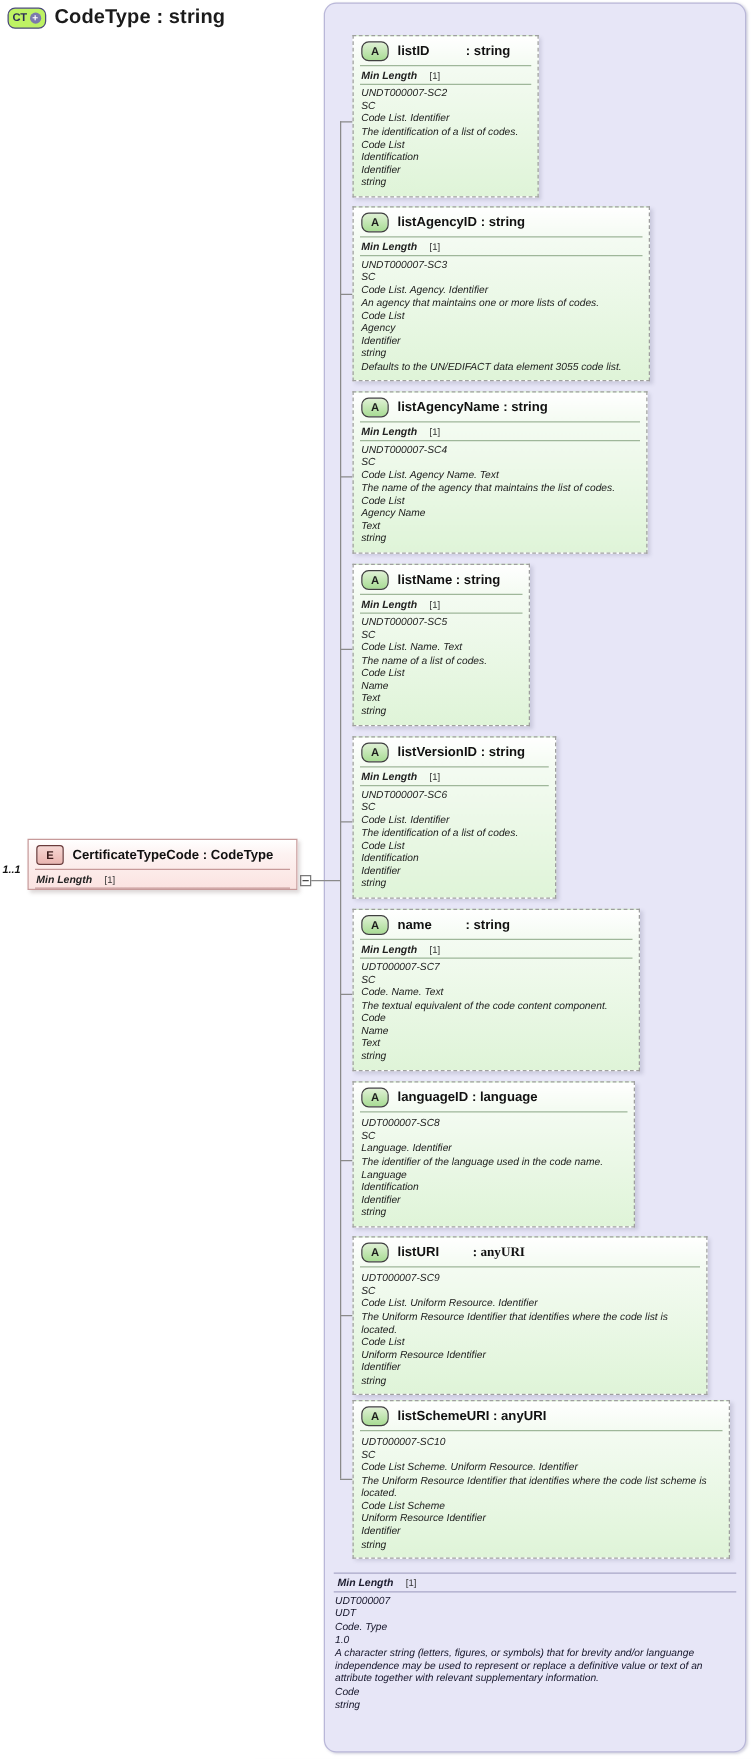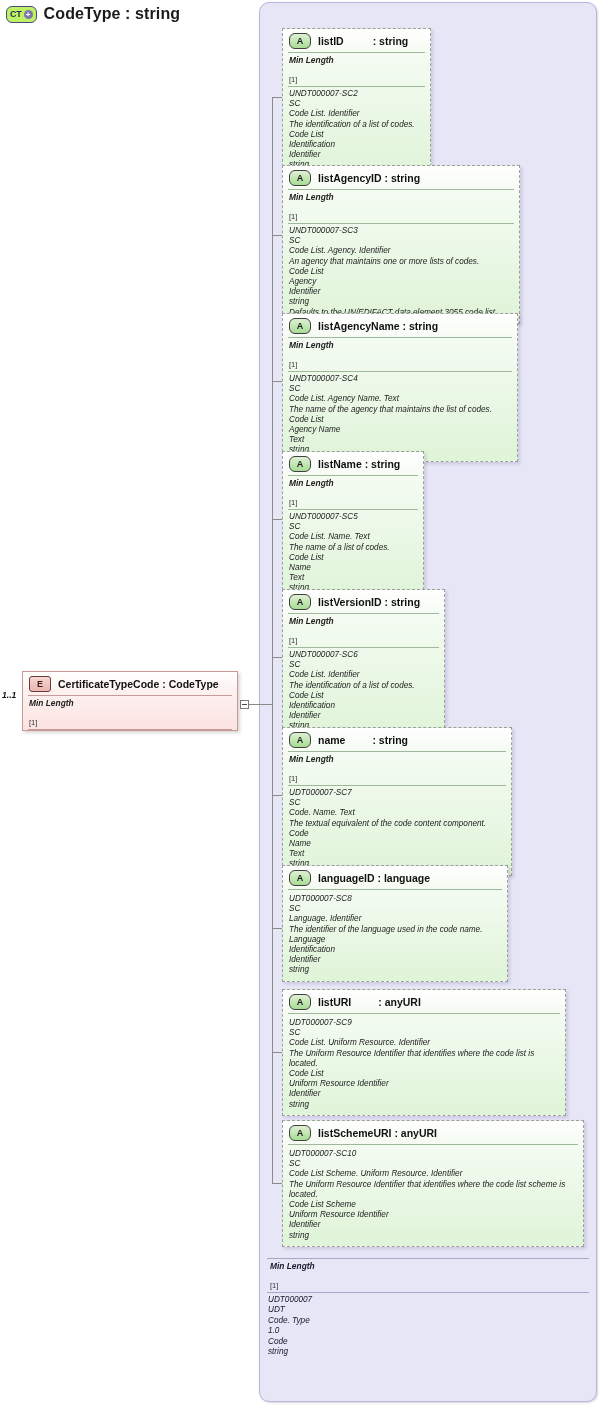--- a/index.html
+++ b/index.html
@@ -49,21 +49,21 @@
   .badge-a{
     display:inline-flex;align-items:center;justify-content:center;
     width:20px;height:14px;border:1.3px solid #3f3f3f;border-radius:6px;
     background:linear-gradient(180deg,#dff0d4,#a8dc94);
     font-size:9px;font-weight:bold;color:#1d1d1d;line-height:1;
   }
   .attr .nm{font-size:10.5px;font-weight:bold;color:#111;white-space:pre;}
   .sep{height:1px;background:#9fb79a;margin:0 5px;}
   .facet{
     display:flex;align-items:baseline;gap:10px;
-    padding:2px 6px 2px 6px;font-size:8.4px;color:#222;font-style:italic;flex-direction:column;
+    padding:2px 6px 2px 6px;font-size:8.4px;color:#222;font-style:italic;
   }
   .facet .fl{font-weight:bold;font-style:italic;}
   .facet .fv{font-style:normal;font-size:7.6px;color:#333;}
   .lines{
     padding:2px 6px 5px 6px;font-size:8.2px;line-height:10.2px;
     font-style:italic;color:#1c1c1c;
   }
   .lines div{white-space:normal;}
 
   
@@ -306,21 +306,21 @@
     <div>Identification</div>
     <div>Identifier</div>
     <div>string</div>
   </div>
 </div>
 
 <div class="attr" style="left:282px;top:989px;width:284px;">
   <div class="hd">
     <span class="badge-a">A</span>
     <span class="nm">listURI</span>
-    <span class="nm" style="margin-left:20px;">: anyURI</span>
+    <span class="nm" style="margin-left:20px;font-family:Liberation Serif, serif;">: anyURI</span>
   </div>
   <div class="sep"></div>
   <div class="lines" style="padding-top:4px;">
     <div>UDT000007-SC9</div>
     <div>SC</div>
     <div>Code List. Uniform Resource. Identifier</div>
     <div>The Uniform Resource Identifier that identifies where the code list is located.</div>
     <div>Code List</div>
     <div>Uniform Resource Identifier</div>
     <div>Identifier</div>
@@ -351,16 +351,17 @@
   <div class="facet">
     <span class="fl">Min Length</span>
     <span class="fv">[1]</span>
   </div>
   <div class="sep"></div>
   <div class="lines">
     <div>UDT000007</div>
     <div>UDT</div>
     <div>Code. Type</div>
     <div>1.0</div>
+    <div>A character string (letters, figures, or symbols) that for brevity and/or languange independence may be used to represent or replace a definitive value or text of an attribute together with relevant supplementary information.</div>
     <div>Code</div>
     <div>string</div>
   </div>
 </div>
 
 </body></html>

